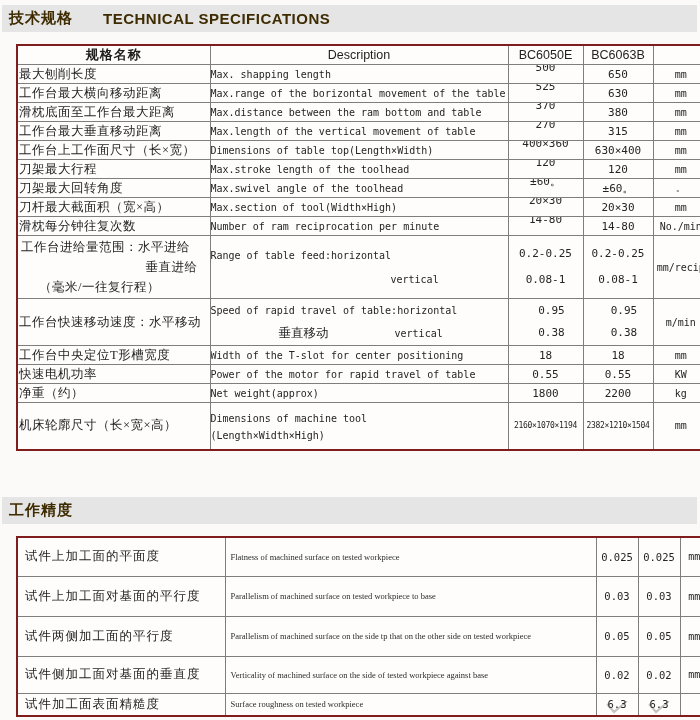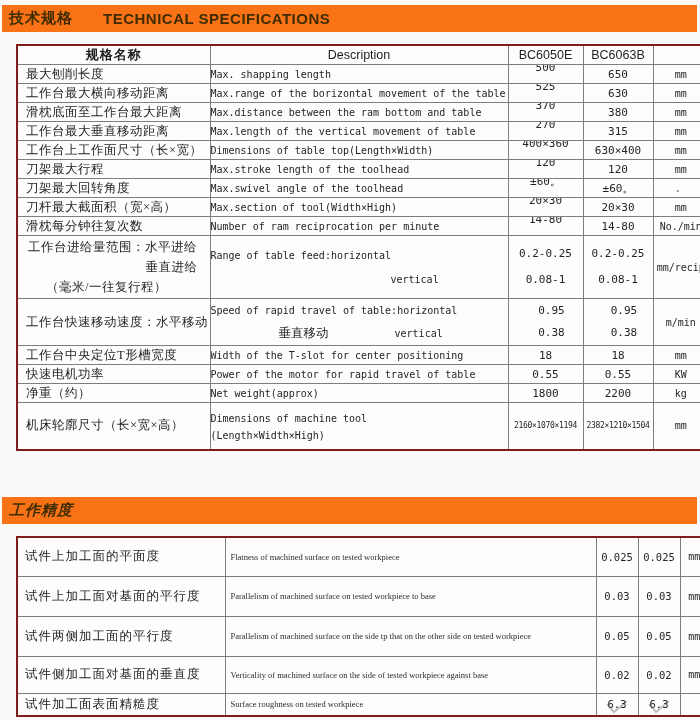--- a/index.html
+++ b/index.html
@@ -6,52 +6,52 @@
   html,body { width:700px; height:720px; }
   body {
     position:relative;
     background:#fbfaf8;
     font-family:"Liberation Serif", serif;
     color:#1e1e1e;
     overflow:hidden;
   }
   .section-bar {
     position:absolute; left:2px; width:695px; height:27px;
-    background:#f97316;
+    background:#e5e5e5;
     display:flex; align-items:center;
     padding-left:7px;
   }
   .section-bar .zh {
     font-family:"Liberation Sans", sans-serif;
     font-weight:bold; font-size:15px; color:#3e2b00; letter-spacing:1px;
   }
   .section-bar .en {
     font-family:"Liberation Sans", sans-serif;
     font-weight:bold; font-size:15px; color:#3e2b00; margin-left:30px; letter-spacing:0.5px;
   }
   #bar1 { top:5px; }
-  #bar2 { top:497px;font-style:italic; }
+  #bar2 { top:497px; }
 
   table {
     position:absolute; left:16px;
     border-collapse:collapse; table-layout:fixed;
     background:#fefdfc;
     border:2px solid #7f1d1d;
   }
   #spec-table { top:44px; width:692px; }
   #acc-table  { top:536px; width:692px; }
   td, th { border:1px solid #7e7e7e; overflow:hidden; vertical-align:middle; }
 
   
   #spec-table th {
     height:19px; font-family:"Liberation Sans", sans-serif;
     font-size:12.5px; font-weight:normal; text-align:center;
   }
   #spec-table th.name-h { font-weight:bold; font-size:13px; letter-spacing:1px; }
-  .c-zh { font-size:12.5px; padding-left:8px; letter-spacing:0.5px; white-space:nowrap; }
+  .c-zh { font-size:12.5px; padding-left:1px; letter-spacing:0.5px; white-space:nowrap; }
   .c-en { font-family:"DejaVu Sans Mono", monospace; font-size:10px; color:#242424; white-space:nowrap; }
   .c-v  { font-family:"DejaVu Sans Mono", monospace; font-size:11px; text-align:center; color:#242424; }
   .c-u  { font-family:"DejaVu Sans Mono", monospace; font-size:10px; text-align:center; color:#242424; }
   tr.h19 td { height:19px; }
   tr.feed td { height:63px; }
   tr.rapid td { height:47px; }
   tr.dims td { height:47px; }
   .raised { position:relative; top:-7px; display:inline-block; }
   .small-dim { font-size:8px; letter-spacing:-0.3px; }
   .feed-zh div { line-height:20px; }

